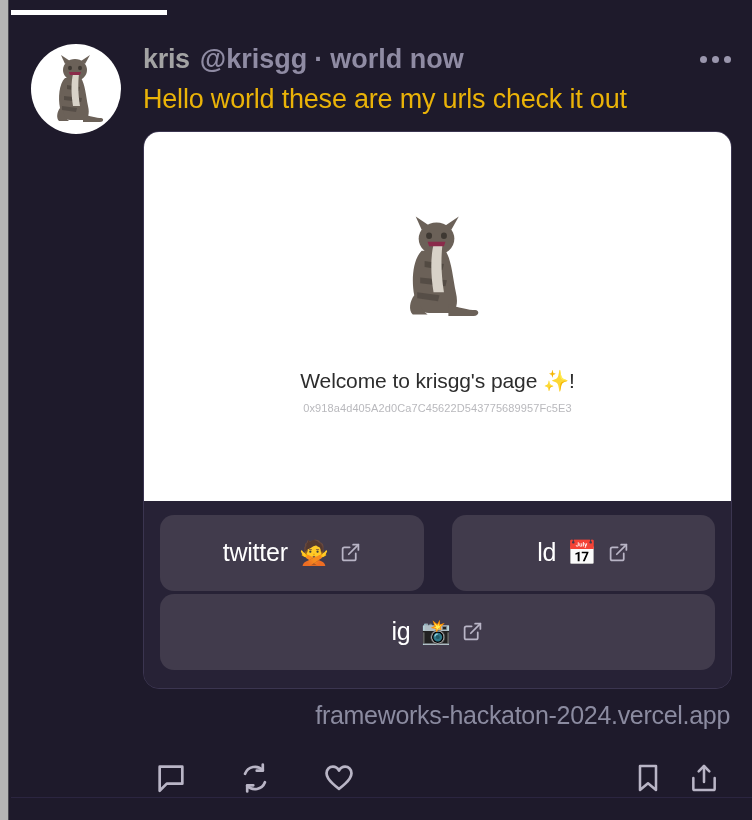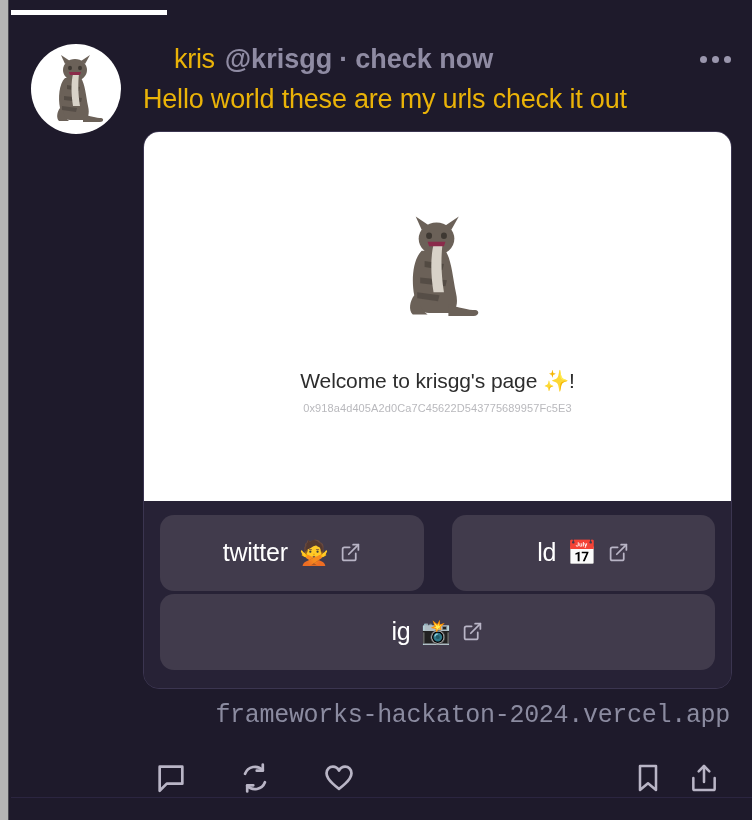--- a/index.html
+++ b/index.html
@@ -77,24 +77,23 @@
 
   .post-header {
     display: flex;
     align-items: baseline;
     gap: 0;
     line-height: 1.15;
     white-space: nowrap;
   }
   .display-name {
     font-size: 27px;
-    font-weight: normal;
-    color: #eab308;
+    font-weight: bold;
+    color: #a3a3a3;
     letter-spacing: -0.3px;
-    margin-left: 31px;
   }
   .handle, .sep, .time {
     font-size: 27px;
     color: #8f8ba3;
     font-weight: bold;
   }
   .handle { margin-left: 10px; }
   .sep { margin: 0 7px; }
 
   .more-btn {
@@ -195,21 +194,20 @@
   }
   .ext-icon { display: inline-flex; align-items: center; }
 
   .card-url {
     margin-top: 12px;
     text-align: right;
     font-size: 25px;
     color: #8b8ba0;
     letter-spacing: -0.3px;
     padding-right: 2px;
-    font-family: Liberation Mono, monospace;
   }
 
   
   .actions {
     margin-top: 20px;
     display: flex;
     align-items: center;
     height: 56px;
     position: relative;
   }
@@ -260,21 +258,21 @@
           <path d="M22 18 L34 18 L33 21 L23 21 Z" fill="#8a2a4a"></path>
         </svg>
       </div>
 
       <div class="post-body">
 
         <div class="post-header">
           <span class="display-name">kris</span>
           <span class="handle">@krisgg</span>
           <span class="sep">·</span>
-          <span class="time">check now</span>
+          <span class="time">world now</span>
         </div>
 
         <div class="more-btn">
           <i></i>
           <i></i>
           <i></i>
         </div>
 
         <div class="post-text">Hello world these are my urls check it out</div>
 

